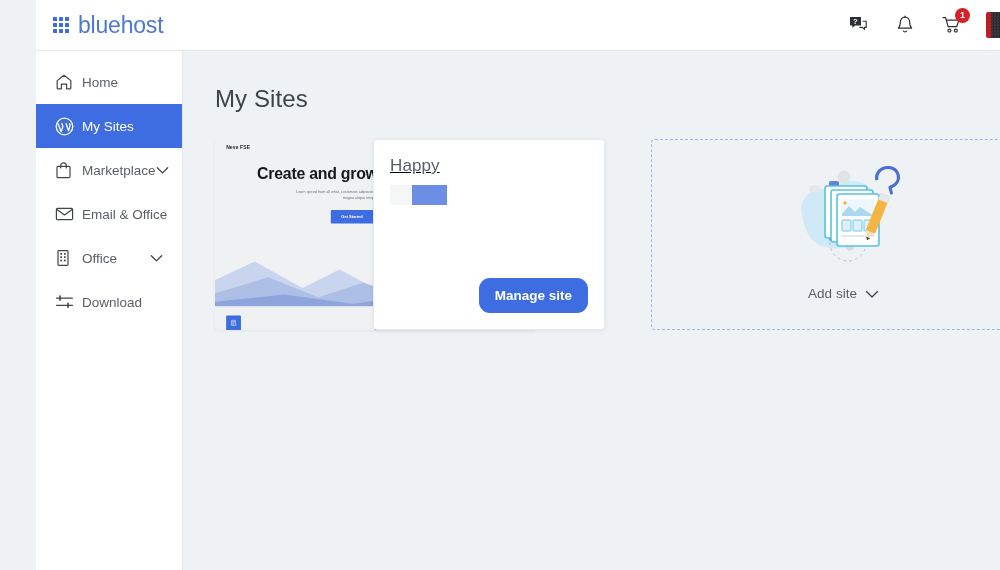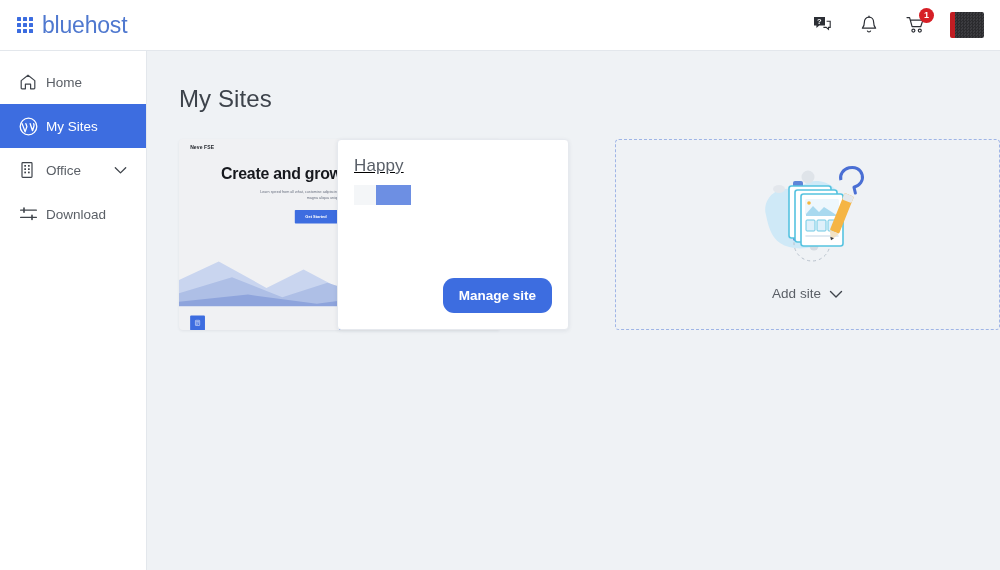--- a/index.html
+++ b/index.html
@@ -3,21 +3,21 @@
 <meta charset="utf-8">
 <title>Bluehost — My Sites</title>
 <style>
   * { box-sizing: border-box; margin: 0; padding: 0; }
   html, body {
     width: 1000px; height: 570px;
     font-family: "Liberation Sans", sans-serif;
     background: #eff2f5;
     overflow: hidden;
   }
-  .app { position: relative; width: 840px; height: 570px; }
+  .app { position: relative; width: 840px; height: 570px; margin-left: 36px; }
 
   
   .header {
     position: absolute; top: 0; left: 0;
     width: 1000px; height: 51px;
     background: #ffffff;
     border-bottom: 1px solid #e3e7ec;
     display: flex; align-items: center;
     z-index: 20;
   }
@@ -242,21 +242,44 @@
     <div class="nav-item active">
       <span class="nico">
         <svg width="19" height="19" viewBox="0 0 19 19">
           <circle cx="9.5" cy="9.5" r="8.3" fill="none" stroke="#ffffff" stroke-width="1.3"></circle>
           <path d="M3.1 6.6l3 8.2 1.8-5.2-1-2.9m4.3 0l2.3 7 1.4-4.4c.3-1 .2-1.9-.3-2.6" fill="none" stroke="#ffffff" stroke-width="1.3" stroke-linecap="round" stroke-linejoin="round"></path>
         </svg>
       </span>
       <span class="nlabel">My Sites</span>
     </div>
 
-
+    <div class="nav-item">
+      <span class="nico">
+        <svg width="17" height="18" viewBox="0 0 17 18">
+          <rect x="2" y="5.4" width="13" height="11.2" rx="1.1" fill="none" stroke="#3f444b" stroke-width="1.2"></rect>
+          <path d="M5.7 7V4.6a2.8 2.8 0 015.6 0V7" fill="none" stroke="#3f444b" stroke-width="1.2" stroke-linecap="round"></path>
+        </svg>
+      </span>
+      <span class="nlabel">Marketplace</span>
+      <span class="chev">
+        <svg width="13" height="9" viewBox="0 0 13 9">
+            <path d="M1.3 1.7L6.5 6.9l5.2-5.2" fill="none" stroke="#3f444b" stroke-width="1.3" stroke-linecap="round" stroke-linejoin="round"></path>
+          </svg>
+      </span>
+    </div>
+
+    <div class="nav-item">
+      <span class="nico">
+        <svg width="19" height="16" viewBox="0 0 19 16">
+          <rect x="1.4" y="2.4" width="16.2" height="11.2" rx="1.2" fill="none" stroke="#3f444b" stroke-width="1.2"></rect>
+          <path d="M1.9 3.4l7.6 5.5 7.6-5.5" fill="none" stroke="#3f444b" stroke-width="1.2" stroke-linejoin="round"></path>
+        </svg>
+      </span>
+      <span class="nlabel">Email &amp; Office</span>
+    </div>
 
     <div class="nav-item">
       <span class="nico">
         <svg width="16" height="18" viewBox="0 0 16 18">
           <rect x="3" y="1.6" width="10" height="14.8" rx="0.8" fill="none" stroke="#3f444b" stroke-width="1.2"></rect>
           <g fill="#3f444b">
             <rect x="5.3" y="4" width="1.7" height="1.7"></rect>
               <rect x="9" y="4" width="1.7" height="1.7"></rect>
             <rect x="5.3" y="7.3" width="1.7" height="1.7"></rect>
               <rect x="9" y="7.3" width="1.7" height="1.7"></rect>

